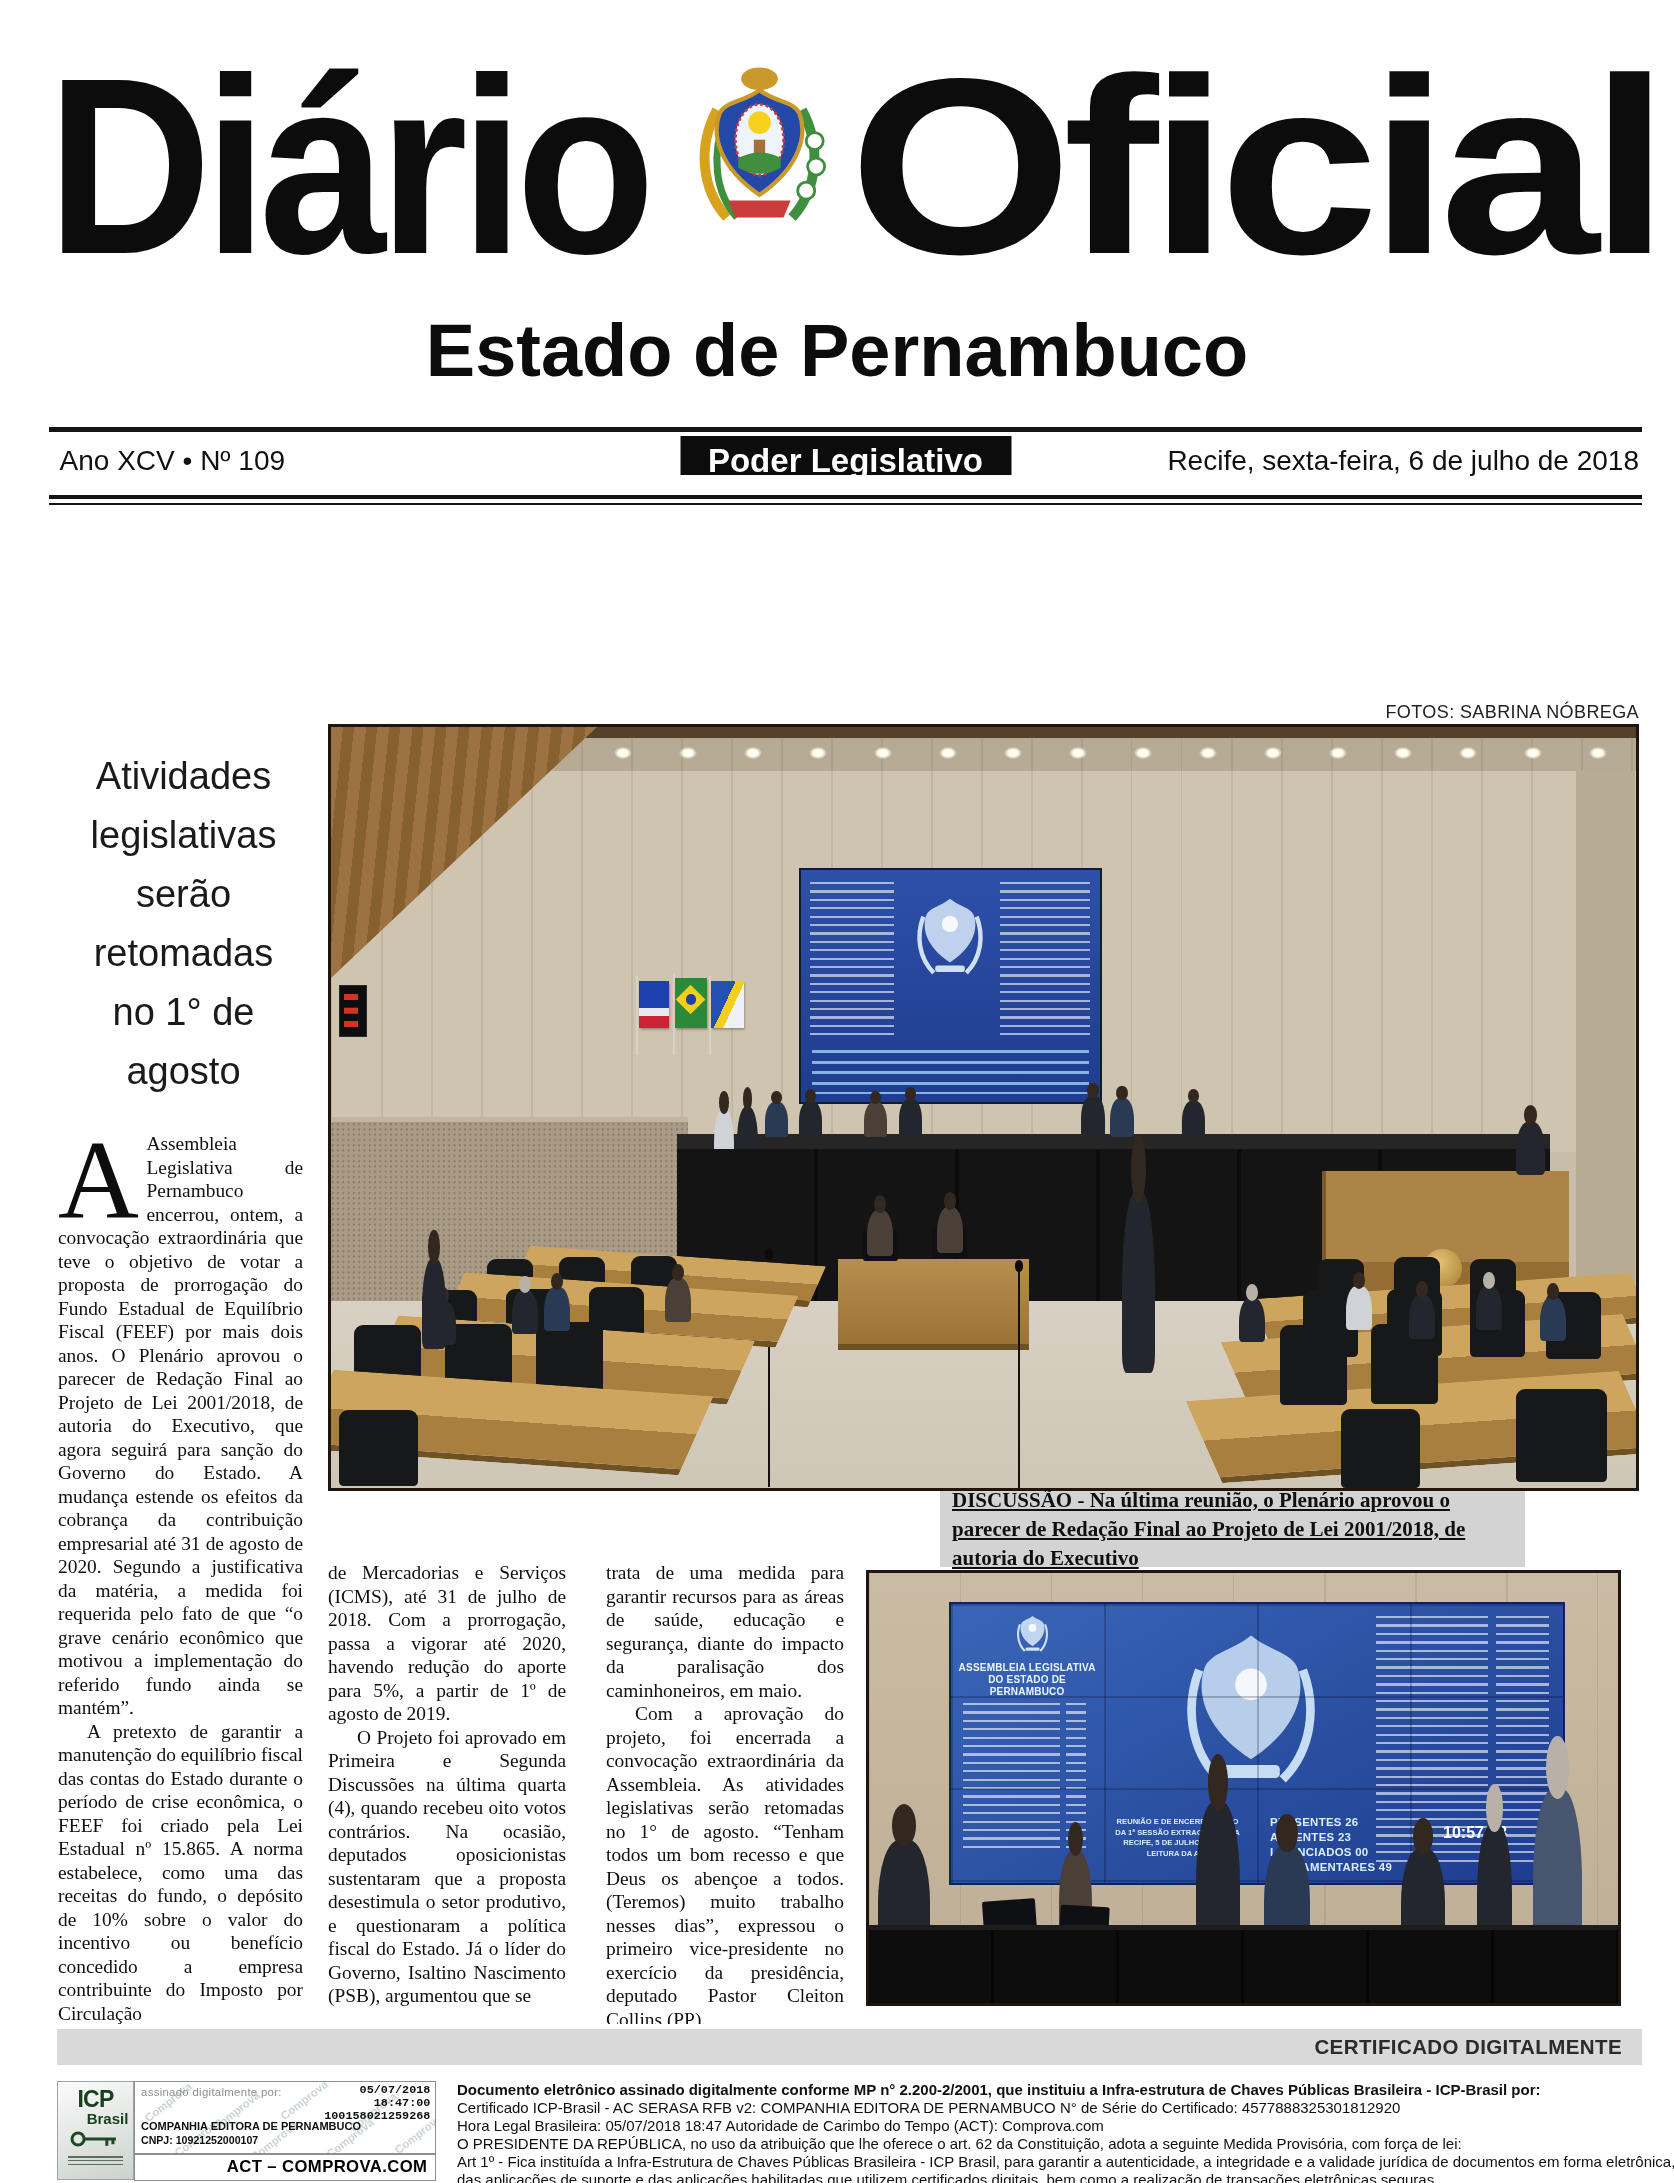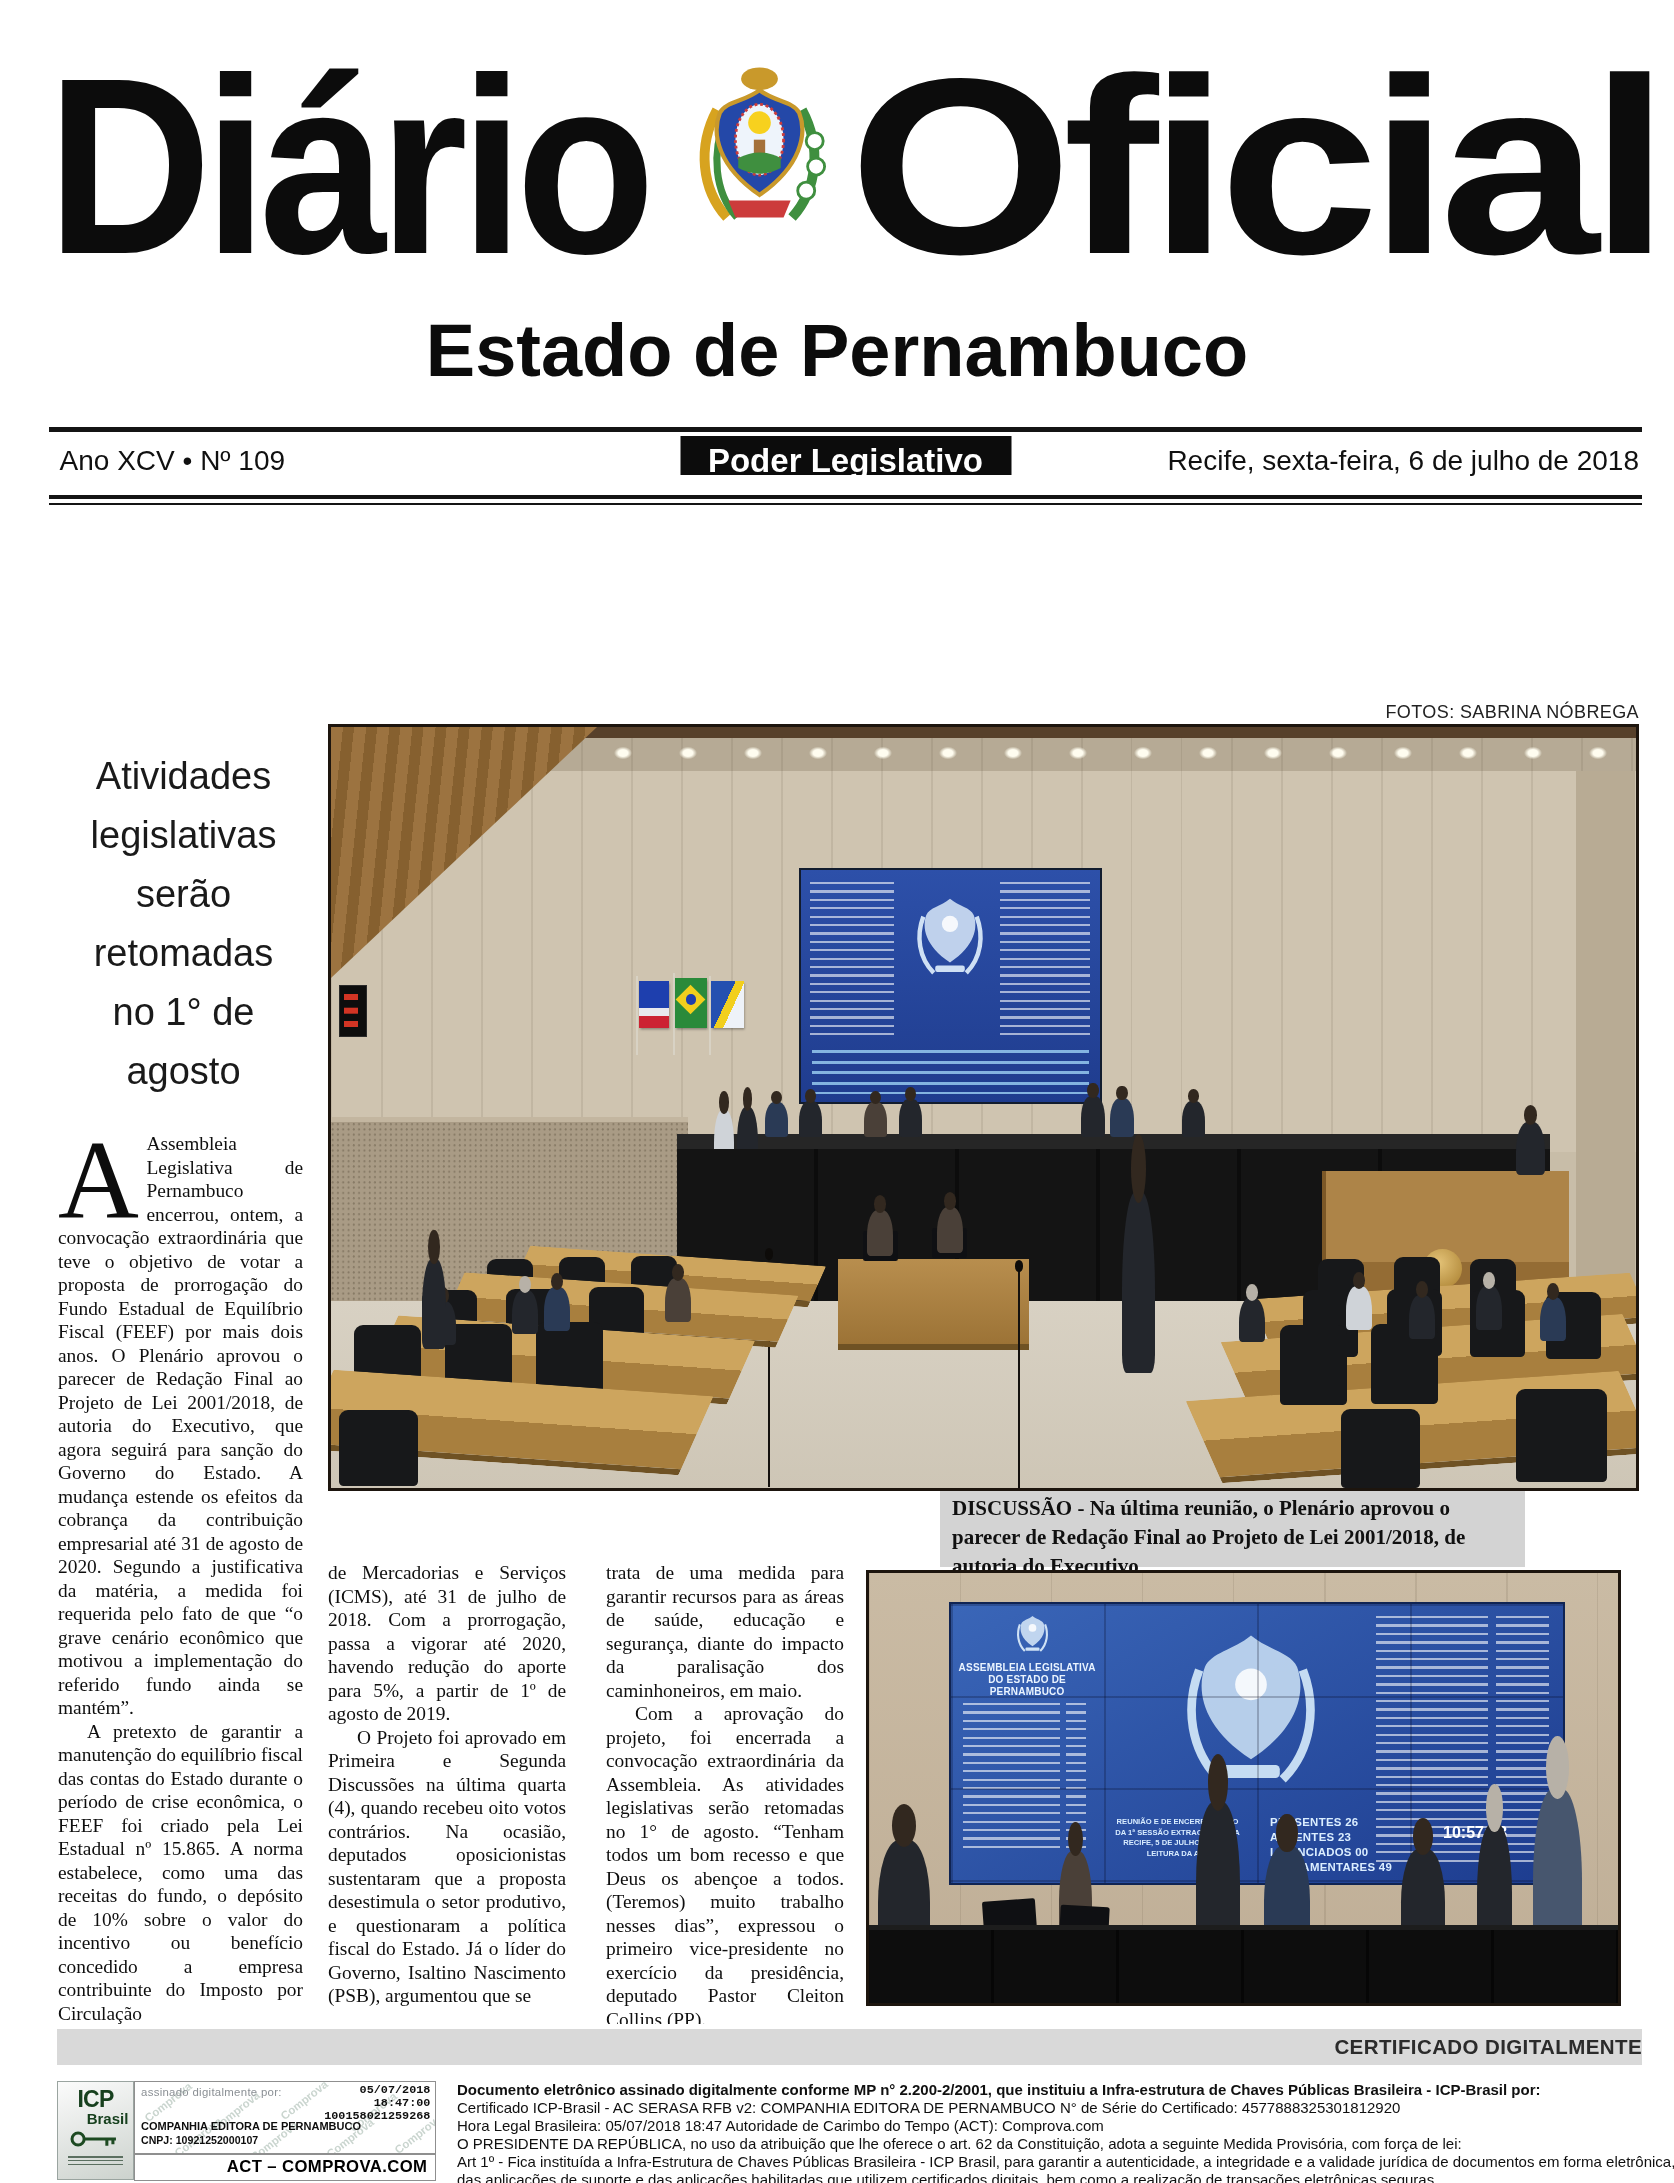--- a/index.html
+++ b/index.html
@@ -96,21 +96,21 @@
   .desk{position:absolute;background:linear-gradient(180deg,#cda55e 0 52%,#a87f3e 52% 100%);
      border-bottom:6px solid #6f5224;border-radius:1.5px;}
   .skL{transform:skew(-24deg,4deg);}
   .skR{transform:skew(24deg,-4deg);}
   .mic{position:absolute;width:2.3px;background:#14110e;}
   .mic::before{content:"";position:absolute;top:-10.6px;left:-3px;width:8.4px;height:11.4px;border-radius:50%;background:#0d0b09;}
 
   
   .caption{position:absolute;left:940px;top:1491px;width:585px;height:76px;background:#d3d3d3;
      font:700 21px/29px "Liberation Serif",serif;color:#101010;text-align:left;
-     display:flex;}
+     display:flex;align-items:center;text-decoration:underline;}
   .caption div{padding:3px 12px;}
 
   
   .p2-wall{position:absolute;inset:0;background:
      repeating-linear-gradient(90deg, rgba(80,66,46,.12) 0 1.5px, rgba(0,0,0,0) 1.5px 91px),
      linear-gradient(180deg,#cabba4,#bfae96);}
   .screen2{position:absolute;left:80px;top:29px;width:612px;height:279px;
      background:linear-gradient(150deg,#3a66b8,#1d3c8f);border:2.3px solid #102453;}
   .screen2 .grid{position:absolute;inset:0;
      background:repeating-linear-gradient(90deg,rgba(0,0,20,.22) 0 2.3px,rgba(0,0,0,0) 2.3px 153px),
@@ -122,21 +122,21 @@
   .s2-stats{position:absolute;left:319px;top:211px;width:159px;
      font:700 11.4px/15px "Liberation Sans",sans-serif;color:#dbeeff;letter-spacing:0.3px;}
   .s2-time{position:absolute;left:492px;top:220px;font:700 16px/18px "Liberation Sans",sans-serif;color:#fff;}
   .p2-desk{position:absolute;left:0;right:0;top:357px;height:76px;
      background:repeating-linear-gradient(90deg,#0d0d0d 0 122px,#060606 122px 125px);}
   .p2-desktop{position:absolute;left:0;right:0;top:352px;height:6px;background:#1d1d1d;}
 
   
   .certband{position:absolute;left:57px;top:2029px;width:1585px;height:36px;background:#d9d9d9;
      font:700 20.5px/36px "Liberation Sans",sans-serif;color:#2b2b2b;text-align:right;letter-spacing:0.4px;}
-  .certband div{padding-right:0;}
+  .certband div{padding-right:20px;}
   .icpbox{position:absolute;left:57px;top:2081px;width:77px;height:99px;border:1.5px solid #9aa4a0;
      background:linear-gradient(160deg,#fbfbfb,#ccd2cd);box-sizing:border-box;text-align:center;}
   .icp1{font:800 23px/23px "Liberation Sans",sans-serif;color:#17401e;margin-top:6px;letter-spacing:-0.8px;}
   .icp2{font:800 15px/15px "Liberation Sans",sans-serif;color:#17401e;padding-left:24px;}
   .icpkey{margin-top:3px;}
   .icp-tag{margin:3px auto 0;width:55px;height:10.6px;
      background:repeating-linear-gradient(180deg,#5b6f60 0 1.5px,rgba(0,0,0,0) 1.5px 3.8px);}
   .sigbox{position:absolute;left:134px;top:2081px;width:302px;height:73px;border:1.5px solid #8f8f8f;
      background:#fff;box-sizing:border-box;overflow:hidden;}
   .wm{position:absolute;transform:rotate(-38deg);font:700 11.4px "Liberation Sans",sans-serif;

